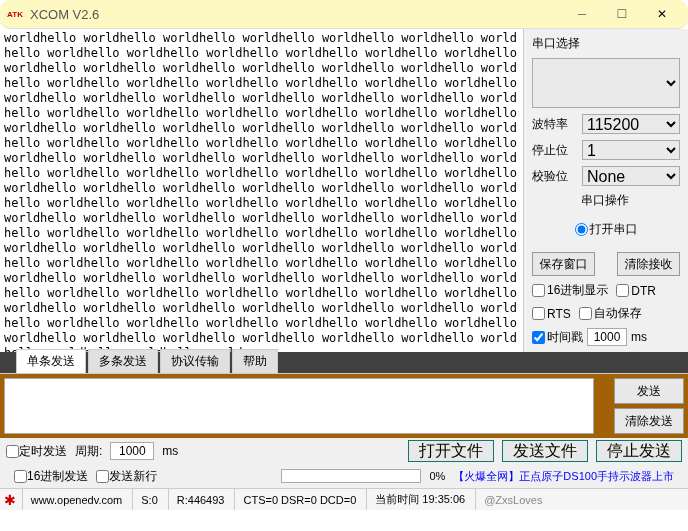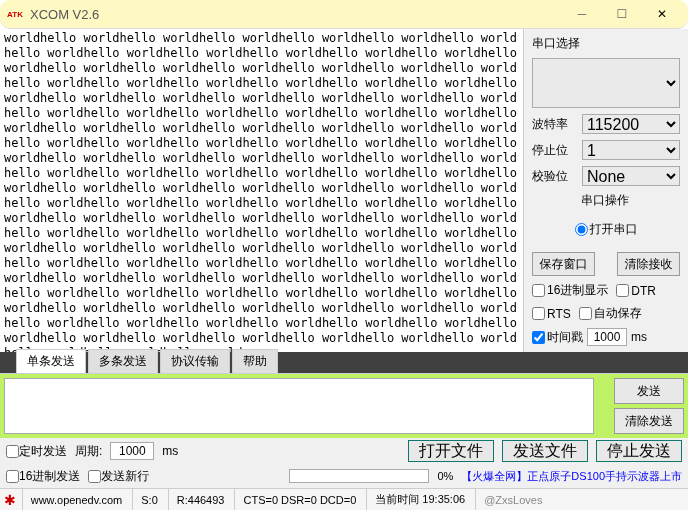--- a/index.html
+++ b/index.html
@@ -22,29 +22,29 @@
 .sidepanel input[type=radio], .sidepanel input[type=checkbox] { margin-right: 2px; }
 .sidepanel .btn { height: 24px; border: 1px solid #999; background: #e8e8e8; font-size: 12px; padding: 0 6px; cursor: pointer; }
 .sidepanel .btnrow { display: flex; gap: 22px; justify-content: space-between; }
 .sidepanel .btnrow .btn { flex: 1; }
 .sidepanel .chkrow { display: flex; align-items: center; gap: 8px; }
 .sidepanel .tsrow { display: flex; align-items: center; gap: 4px; }
 .sidepanel .tsrow input[type=text] { width: 40px; height: 18px; border: 1px solid #aaa; text-align: center; font-size: 12px; }
 .tabs { display: flex; border-bottom: 1px solid #ccc; background: #404040; height: 22px; align-items: flex-end; padding-left: 16px; }
 .tabs .tab { padding: 3px 10px; font-size: 12px; border: 1px solid #ccc; border-bottom: none; background: #e0e0e0; margin-right: 2px; cursor: pointer; }
 .tabs .tab.active { background: #fff; }
-.sendarea { display: flex; height: 64px; background: #bef264; padding: 4px; gap: 20px; }
+.sendarea { display: flex; height: 64px; background: #a16207; padding: 4px; gap: 20px; }
 .sendarea textarea { flex: 1; border: 1px solid #aaa; resize: none; font-family: "SimSun", monospace; font-size: 12px; }
 .sendarea .sendbtns { width: 70px; display: flex; flex-direction: column; gap: 4px; }
 .sendarea .sendbtns button { flex: 1; border: 1px solid #999; background: #e8e8e8; font-size: 12px; cursor: pointer; }
 .ctrlrow1 { display: flex; align-items: center; height: 26px; padding: 0 6px; gap: 8px; background: #f0f0f0; }
 .ctrlrow1 input[type=text] { width: 44px; height: 18px; border: 1px solid #aaa; text-align: center; font-size: 12px; }
 .ctrlrow1 .spacer { flex: 1; }
 .ctrlrow1 button { height: 22px; padding: 0 10px; border: 1px solid #0f766e; background: #e8e8e8; font-size: 16px; cursor: pointer; }
-.ctrlrow2 { display: flex; align-items: center; height: 24px; padding: 0 6px; gap: 8px; background: #f0f0f0; }
+.ctrlrow2 { display: flex; align-items: center; height: 24px; padding: 0 14px; gap: 8px; background: #f0f0f0; }
 .ctrlrow2 .progress { width: 140px; height: 14px; border: 1px solid #aaa; background: #fff; margin-left: auto; }
 .ctrlrow2 .prog-pct { font-size: 11px; }
 .ctrlrow2 .promo { color: #00f; font-size: 11px; }
 .ctrlrow2 .promo .hot { color: #00f; }
 .statusbar { display: flex; align-items: center; height: 22px; border-top: 1px solid #ccc; background: #f5f5f5; font-size: 11px; padding: 0 4px; gap: 2px; }
 .statusbar .gear { color: #c00; font-size: 14px; padding-right: 4px; }
 .statusbar .cell { border-left: 1px solid #ccc; padding: 0 8px; height: 100%; display: flex; align-items: center; }
 label { display: flex; align-items: center; }
 </style>
 </head>

